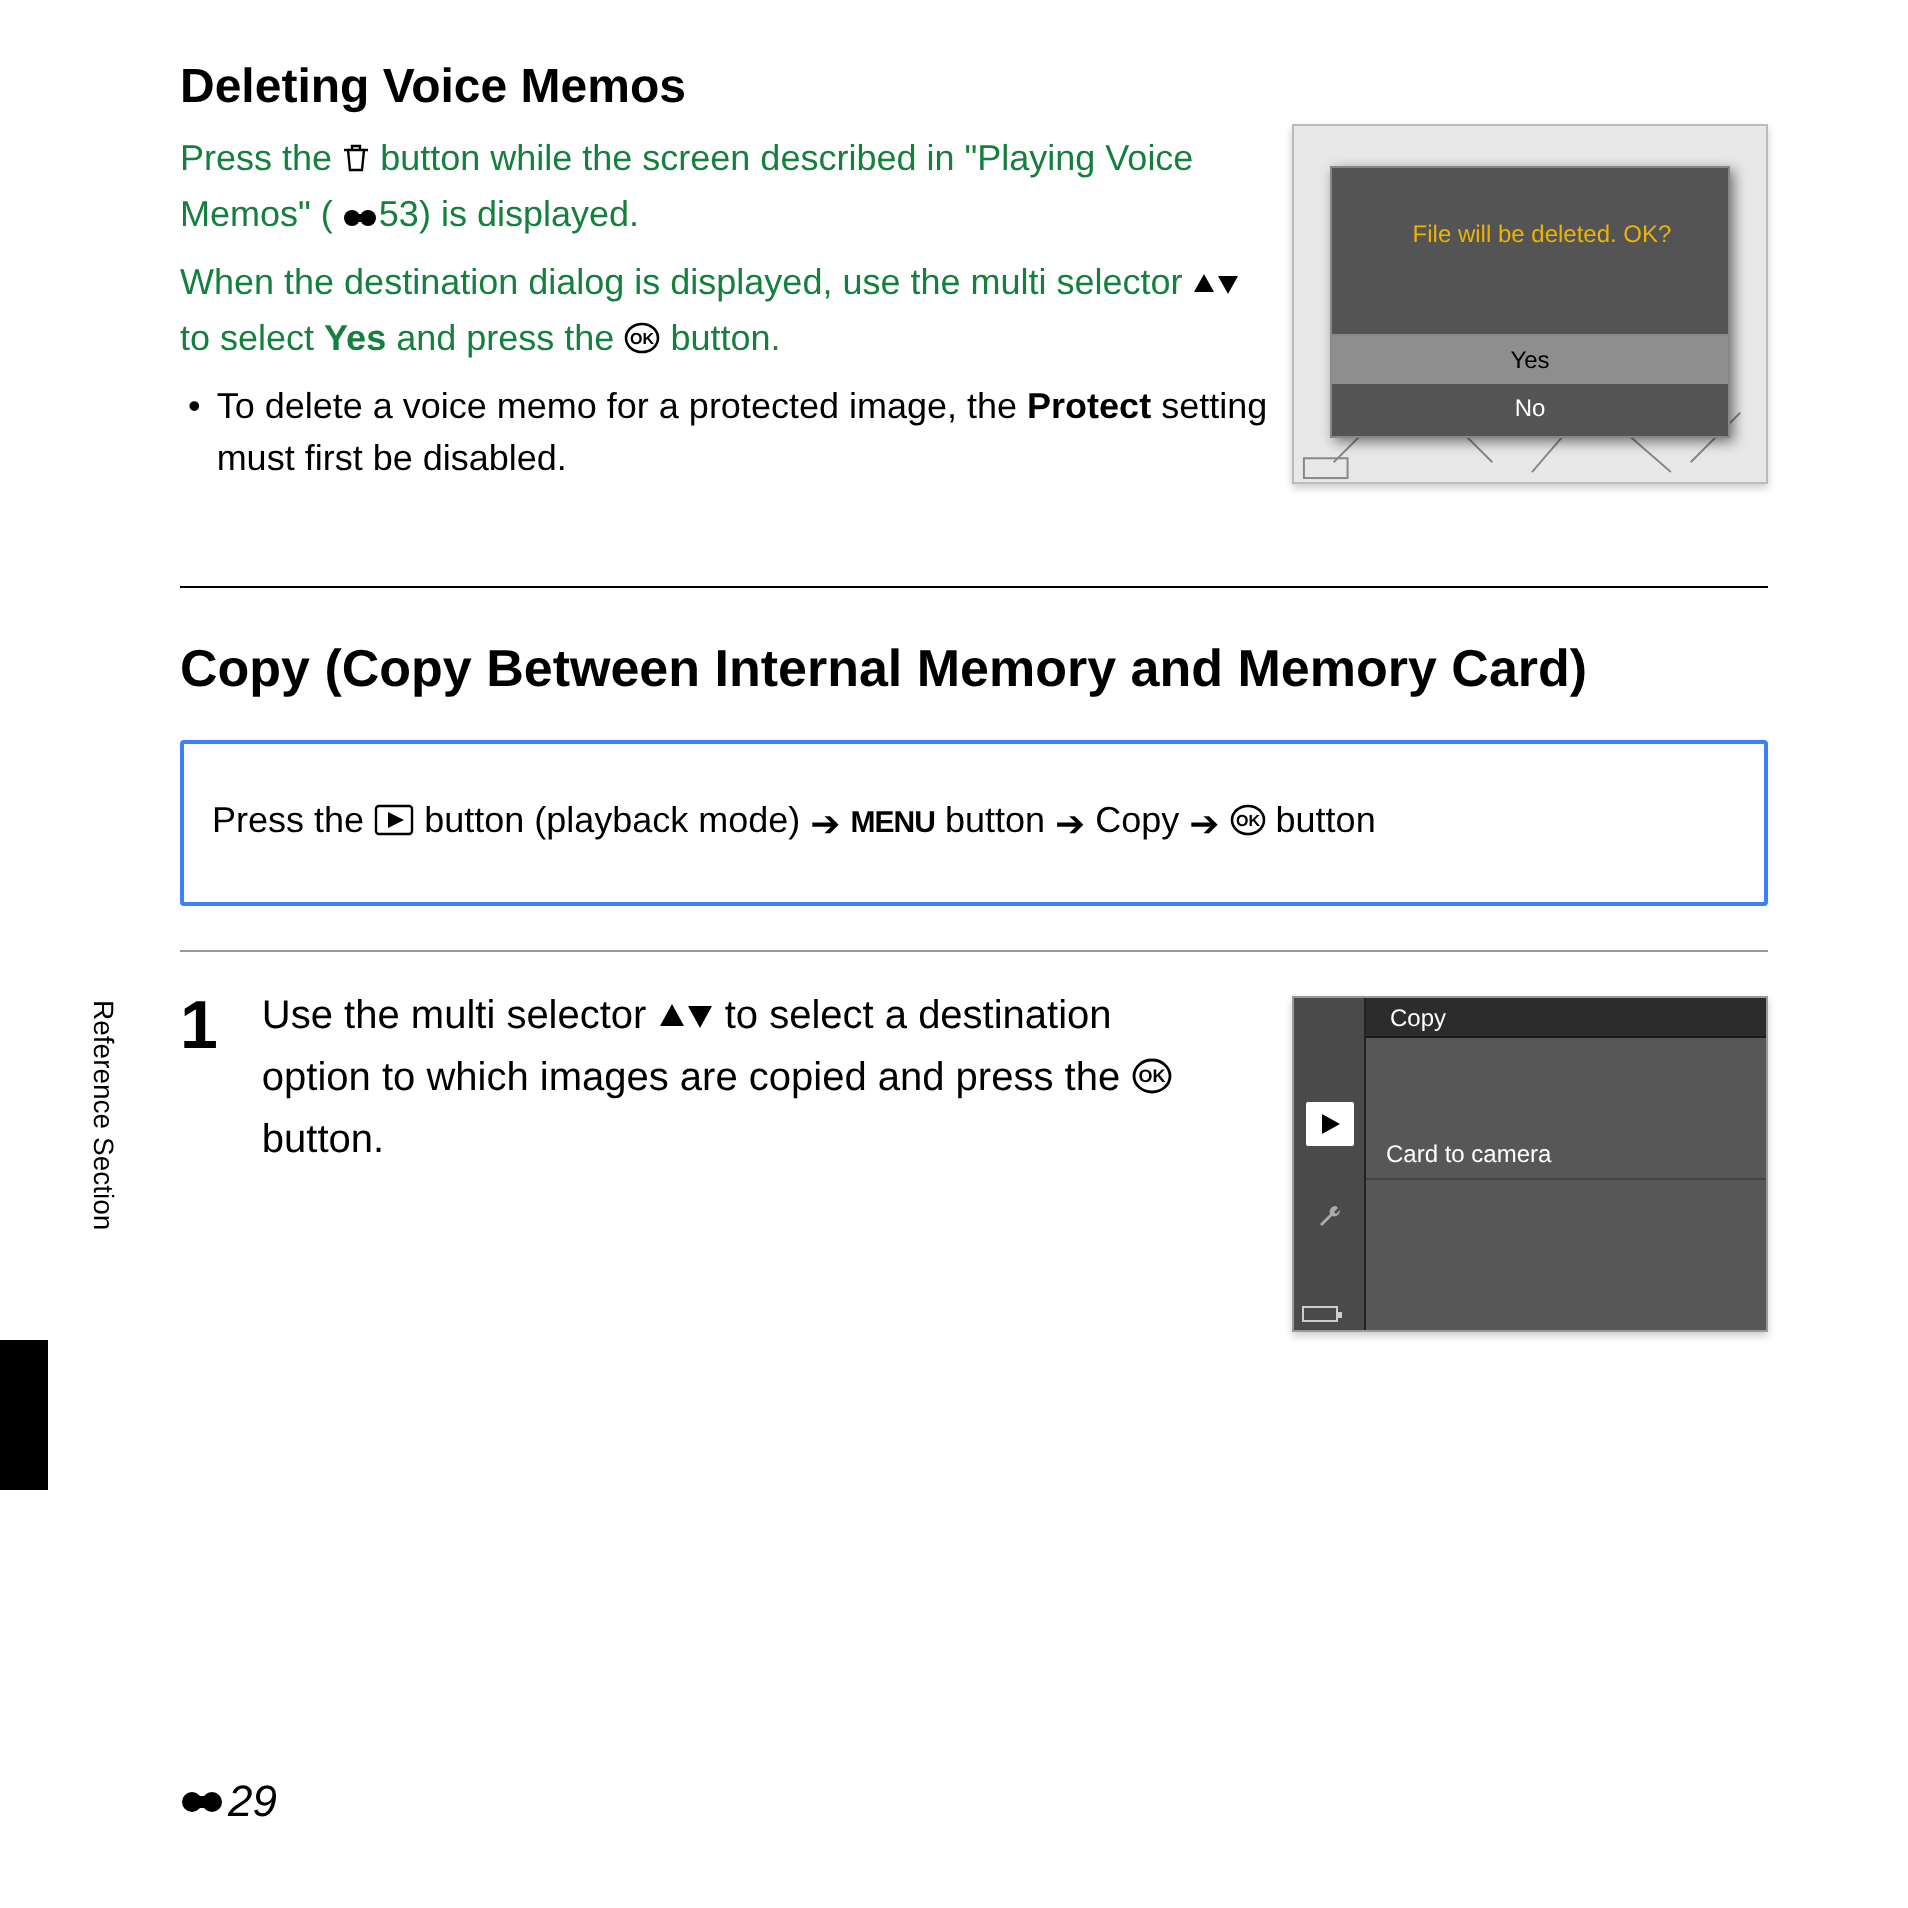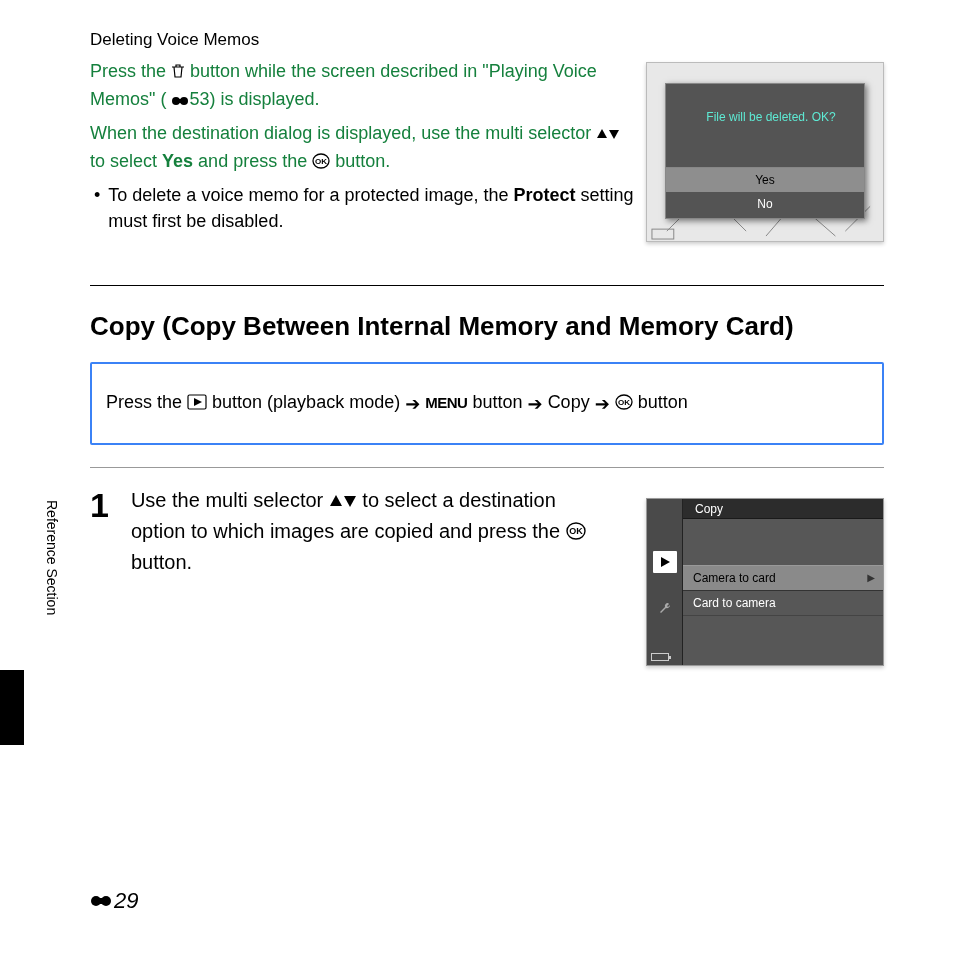--- a/index.html
+++ b/index.html
@@ -10,22 +10,22 @@
     height: 954px;
     position: relative;
     overflow: hidden;
   }
   .page {
     padding: 30px 70px 30px 90px;
     position: relative;
     height: 100%;
   }
   .section1-title {
-    font-size: 17px;
-    font-weight: normal;
+    font-size: 24px;
+    font-weight: bold;
     margin-bottom: 8px;
   }
   .para {
     font-size: 18px;
     line-height: 1.45;
     color: #15803d;
     margin-bottom: 6px;
   }
   .para-constrained {
     max-width: 550px;
@@ -67,21 +67,21 @@
   }
   .shot1-bg svg { width:100%; height:100%; }
   .shot1-dialog {
     position: absolute;
     top: 20px; left: 18px; right: 18px; bottom: 22px;
     background: #545454;
     border: 1px solid #888;
     box-shadow: 2px 2px 6px rgba(0,0,0,0.5);
   }
   .shot1-msg {
-    color: #5eead4;
+    color: #eab308;
     font-size: 12px;
     text-align: center;
     padding: 26px 0 22px 12px;
   }
   .shot1-btnarea {
     position: absolute;
     bottom: 0; left:0; right:0;
     border-top: 1px solid rgba(255,255,255,0.3);
   }
   .shot1-yes {
@@ -396,24 +396,20 @@
       <div class="shot2-wrench">
         <svg width="14" height="14" viewBox="0 0 14 14">
             <path d="M10 2a3 3 0 0 0-3 4L2 11l1 1 5-5a3 3 0 0 0 4-3l-2 2-1-1 2-2z" fill="#aaa"></path>
           </svg>
       </div>
     </div>
     <div class="shot2-topstrip"></div>
     <div class="shot2-title">Copy</div>
     <div class="shot2-body">
       <div class="shot2-spacer"></div>
-      <div class="shot2-selected">
-        <span>Camera to card</span>
-        <span class="arrow-r">▶</span>
-      </div>
       <div class="shot2-item">Card to camera</div>
     </div>
     <div class="shot2-battery"></div>
   </div>
 
   <div class="sidebar-label">Reference Section</div>
   <div class="black-tab"></div>
 
   <div class="page-number">
     <span class="icon-inline">

